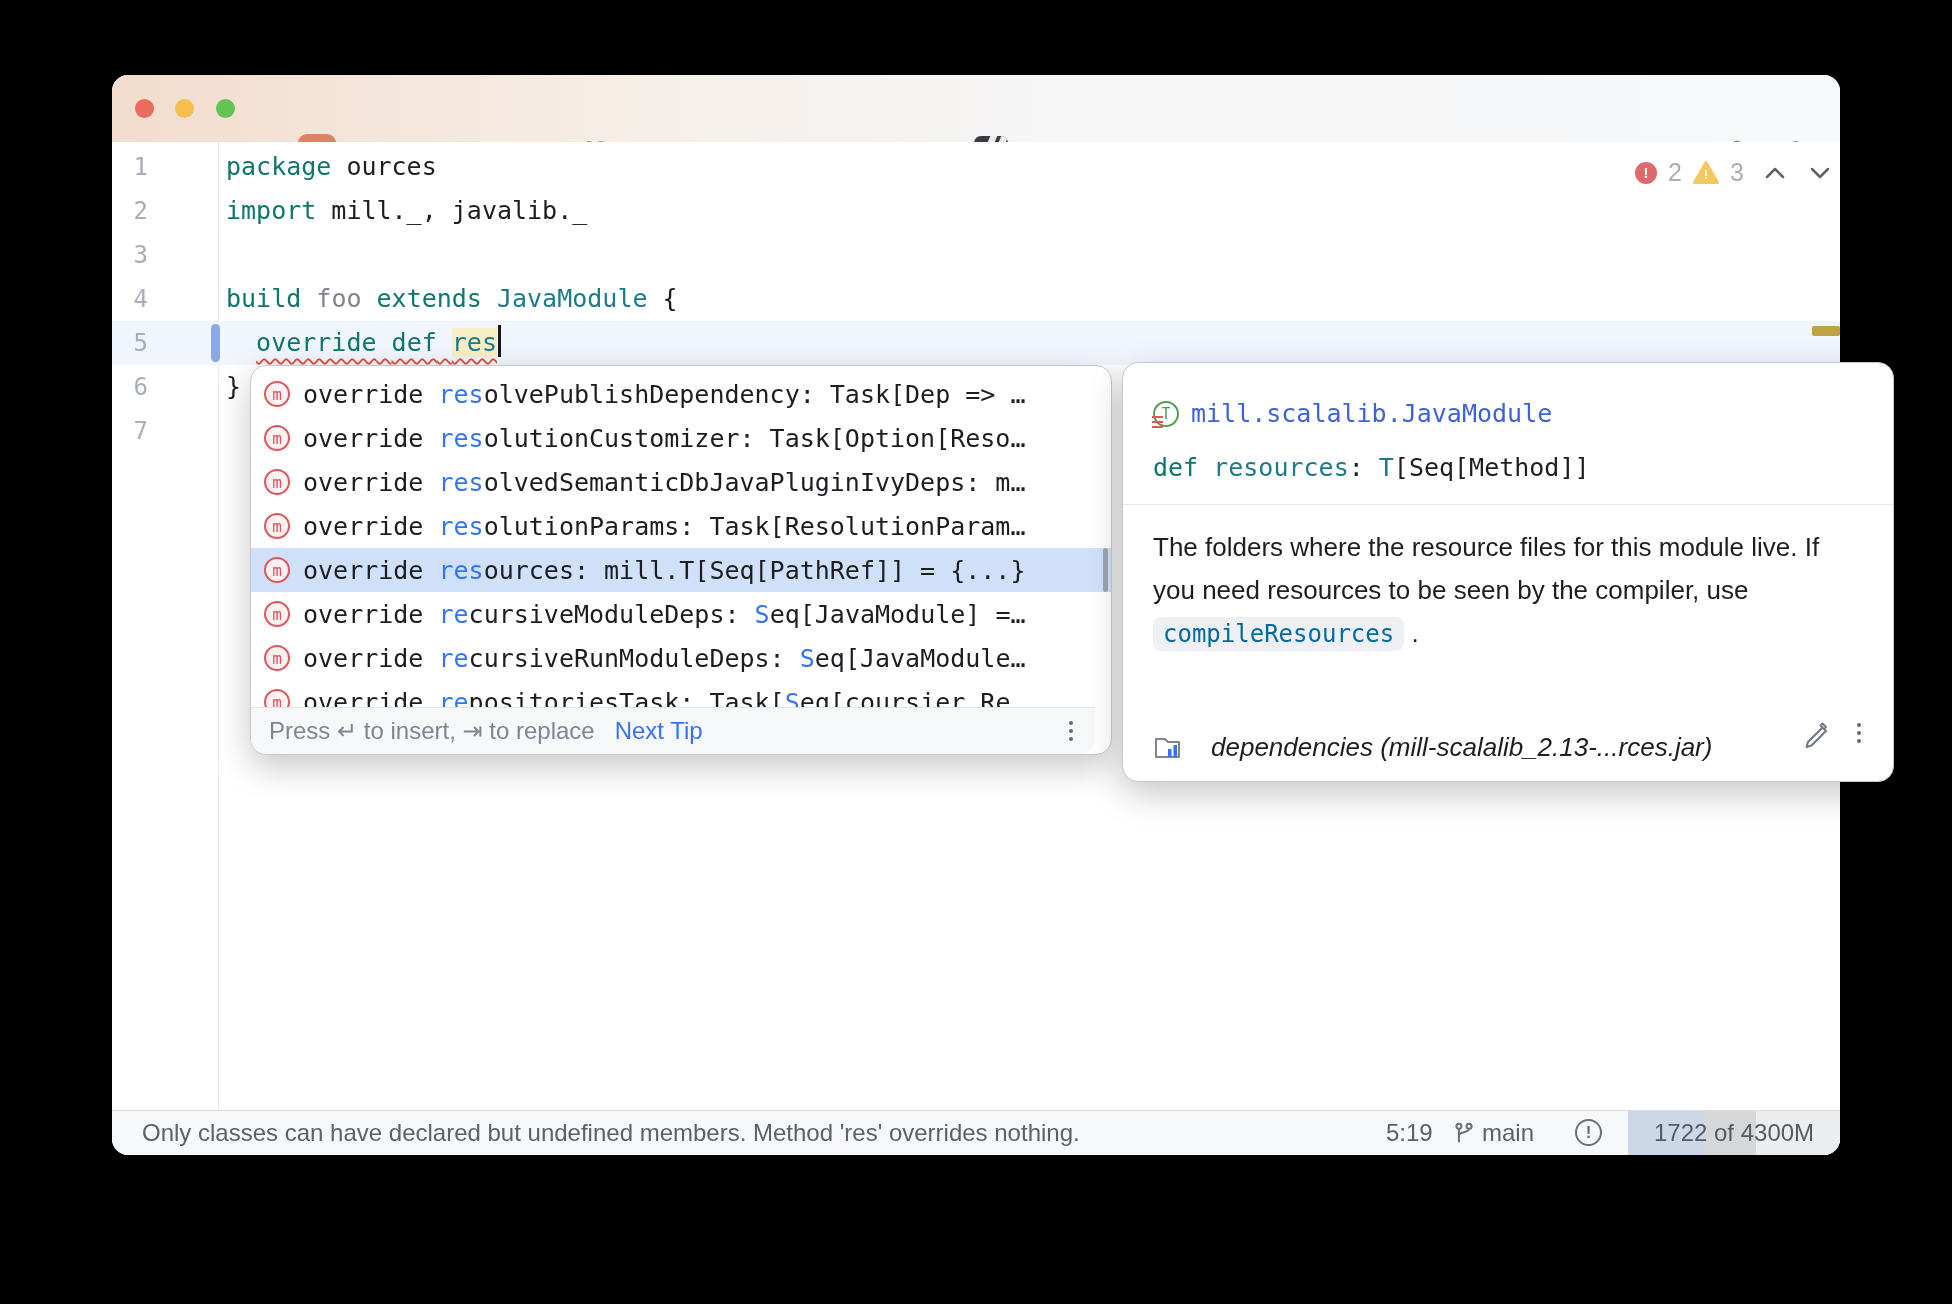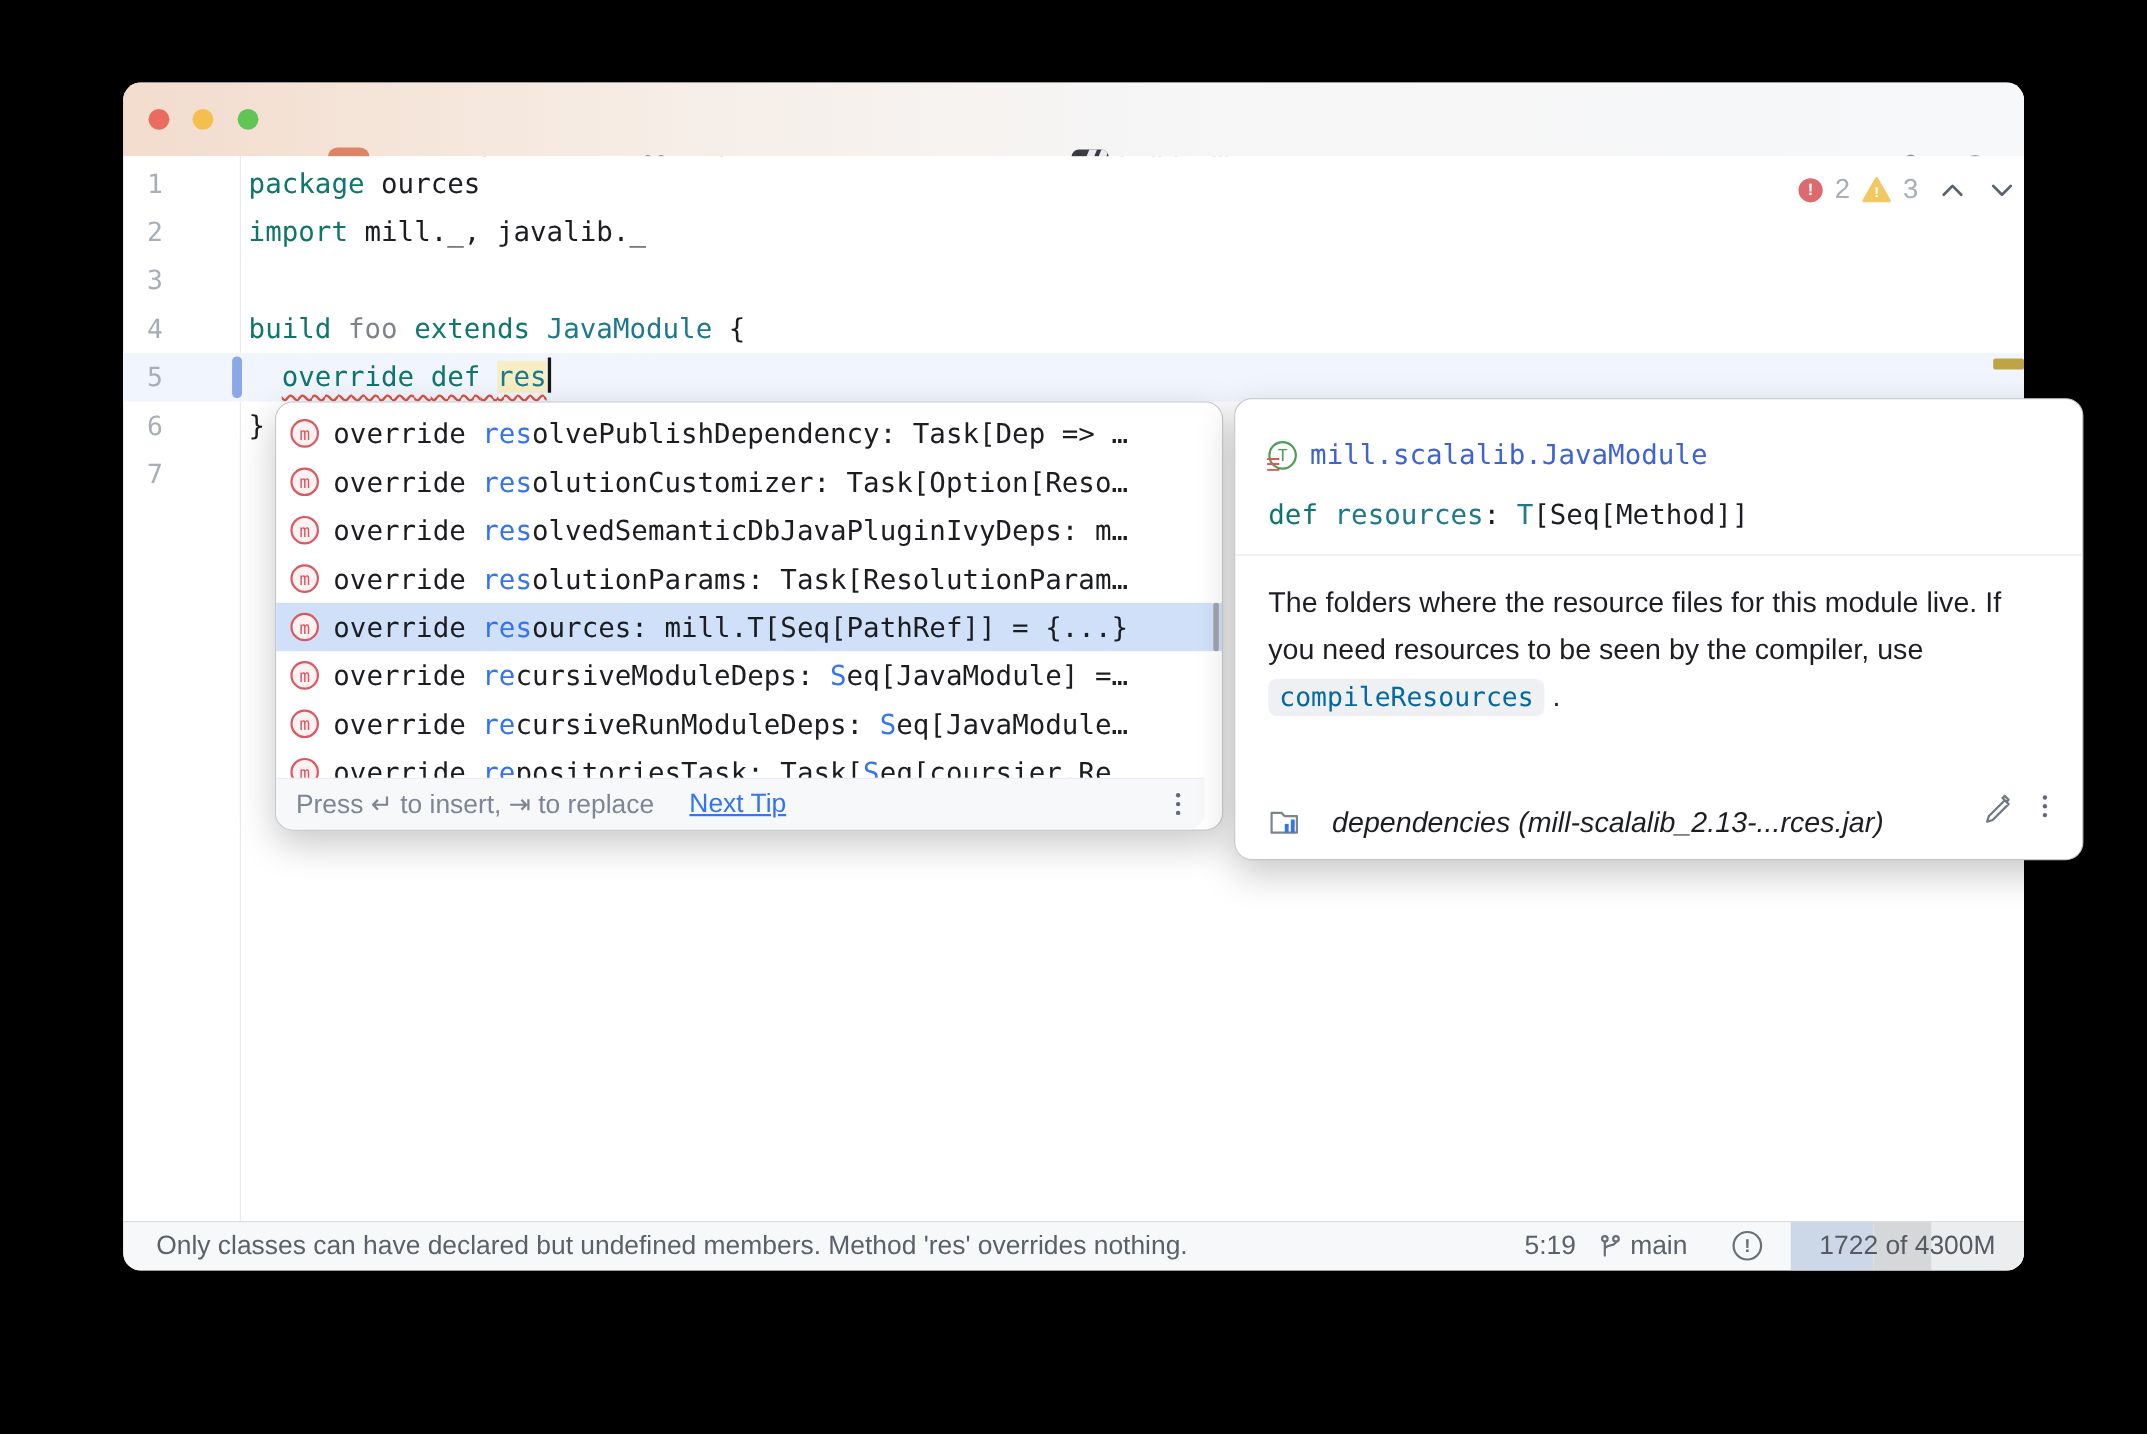--- a/index.html
+++ b/index.html
@@ -56,21 +56,21 @@
   .cmp-item{height:44px;display:flex;align-items:center;padding-left:13px;}
   .cmp-item.selected{background:#cfe0f8;}
   .m-icon{flex:0 0 26px;width:26px;height:26px;box-sizing:border-box;border:2px solid #db5860;border-radius:50%;
           color:#db5860;background:#fdf1f1;font:16px "DejaVu Sans Mono",monospace;
           display:flex;align-items:center;justify-content:center;}
   .cmp-text{margin-left:13px;font:25px "DejaVu Sans Mono",monospace;white-space:pre;color:#1b1d21;}
   .cmp-thumb{position:absolute;right:3px;top:182px;width:5px;height:44px;border-radius:3px;background:#9fa4ab;}
   .cmp-footer{position:absolute;left:0;right:16px;bottom:0;height:47px;background:#f7f8fa;border-top:1px solid #e3e5e9;
               border-radius:0 0 15px 15px;display:flex;align-items:center;padding:0 18px;
               font-size:24px;color:#7e8594;box-sizing:border-box;}
-  .next-tip{color:#3574f0;margin-left:32px;text-decoration:underline;}
+  .next-tip{color:#3574f0;margin-left:20px;}
   .kebab{margin-left:auto;display:flex;flex-direction:column;gap:4px;align-items:center;padding:4px;}
   .kebab i{width:4px;height:4px;border-radius:50%;background:#62687a;}
 
   .doc{left:1122px;top:362px;width:772px;height:420px;}
   .doc-header{position:absolute;left:30px;top:36px;display:flex;align-items:center;gap:12px;}
   .trait-icon{position:relative;width:26px;height:26px;}
   .trait-circle{position:absolute;inset:0;border:2px solid #4d9e58;border-radius:50%;color:#4d9e58;
                 font:15px "DejaVu Sans Mono",monospace;display:flex;align-items:center;justify-content:center;box-sizing:border-box;}
   .trait-marks{position:absolute;left:-1px;top:15px;width:11px;height:12px;
                background:repeating-linear-gradient(#e05555 0 2px,transparent 2px 5px);}

